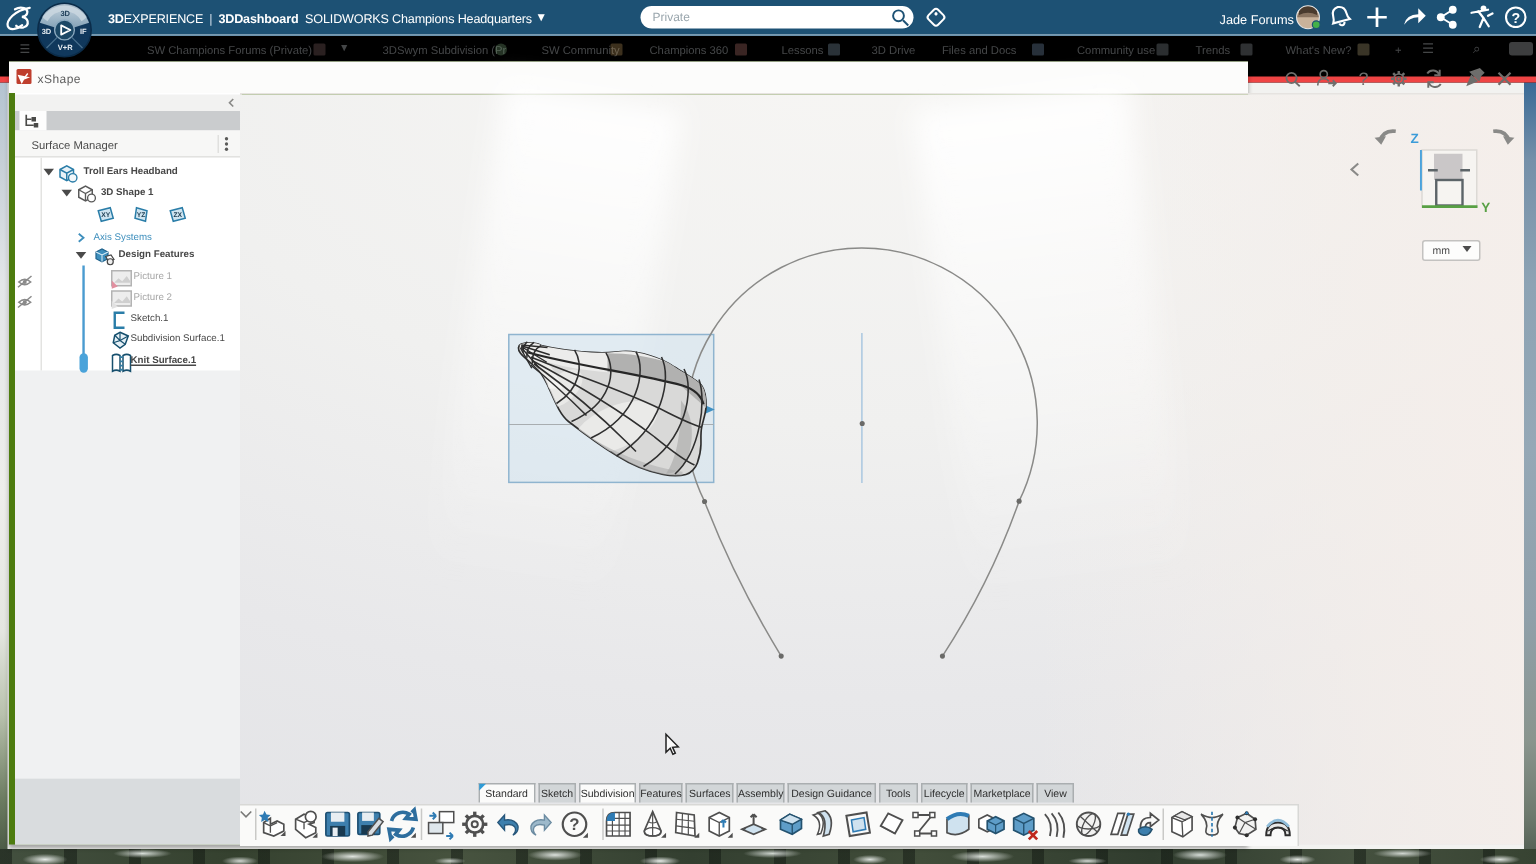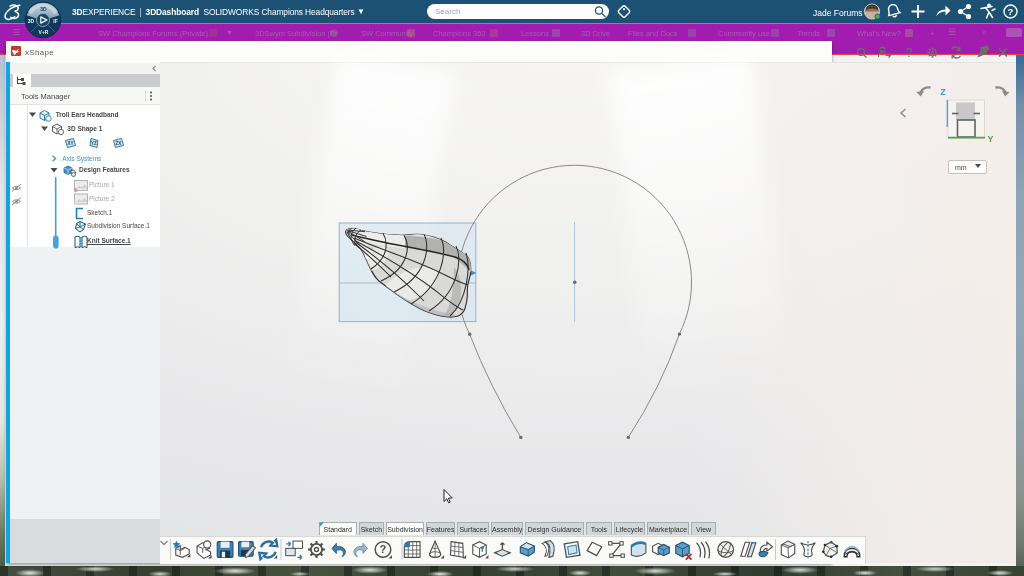--- a/index.html
+++ b/index.html
@@ -34,25 +34,25 @@
   
   #topbar{left:0;top:0;width:1024px;height:23px;background:#1d5174;}
   #topbar-underline{left:0;top:23px;width:1024px;height:1px;background:#6b93ae;}
   #brand{left:72px;top:7px;color:#fff;font-size:8.4px;letter-spacing:-0.1px;white-space:nowrap;text-align:right;}
   #brand b{font-weight:bold;}
   #brand .sep{margin:0 4px;font-weight:300;color:#cfdde8;}
   #search{left:427px;top:3.5px;width:182px;height:15px;background:#fff;border-radius:7.5px;}
   #search .ph{position:absolute;left:8px;top:3px;font-size:8px;color:#9aa6ad;}
   #username{left:813px;top:7.5px;font-size:8.5px;color:#fff;}
   
-  #tabsrow{left:0;top:24px;width:1024px;height:31px;background:#a21caf;border-bottom:1px solid #ef4444;box-sizing:border-box;}
+  #tabsrow{left:0;top:24px;width:1024px;height:31px;background:#000000;border-bottom:4px solid #ef4444;box-sizing:border-box;}
   #tabsrow .t{position:absolute;top:4.5px;font-size:7.5px;color:#b3b8bc;opacity:.38;white-space:nowrap;}
   #tabsrow .ic{position:absolute;top:4.5px;width:8px;height:8px;opacity:.3;border-radius:1px;}
   
-  #app{left:6px;top:41px;width:826px;height:522px;background:#0ea5e9;box-shadow:0 2px 3px rgba(0,0,0,.35);}
+  #app{left:6px;top:41px;width:826px;height:522px;background:#4d7c0f;box-shadow:0 2px 3px rgba(0,0,0,.35);}
   #titlebar{left:0;top:0;width:100%;height:21px;background:#fcfcfb;}
   #xsicon{left:5px;top:5px;width:10px;height:10px;background:#bf3f2e;border-radius:1px;}
   #xstitle{left:19px;top:7px;font-size:8px;color:#5d5d5d;letter-spacing:.3px;}
   
   #panel{left:4px;top:21px;width:150px;height:501px;background:#fff;border-right:1px solid #d8d8d6;}
   #pstrip{left:0;top:1px;width:150px;height:11px;background:#f2f2f1;border-bottom:1px solid #e0e0de;}
   #ptabs{left:0;top:12px;width:150px;height:13px;background:#caccce;}
   #ptab-active{left:3px;top:0;width:18px;height:13px;background:#fdfdfd;}
   #phead{left:0;top:25px;width:150px;height:17px;background:#f7f7f6;border-bottom:1px solid #e2e2e0;}
   #phead .lbl{position:absolute;left:11px;top:4.5px;font-size:7.5px;color:#4a4a4a;}
@@ -80,21 +80,21 @@
 </head>
 <body>
 <div id="photo-left" class="abs"></div>
 <div id="photo-right" class="abs"></div>
 <div id="photo-bottom" class="abs"></div>
 
 <div id="topbar" class="abs"></div>
 <div id="topbar-underline" class="abs"></div>
 <div id="brand" class="abs"><b>3D</b>EXPERIENCE<span class="sep">|</span><b>3DDashboard</b>&nbsp;&nbsp;SOLIDWORKS Champions Headquarters <span style="font-size:8px;position:relative;top:-1px;">▼</span></div>
 <div id="search" class="abs">
-    <span class="ph">Search</span>
+    <span class="ph">Private</span>
   </div>
 <div id="username" class="abs">Jade Forums</div>
 <svg class="abs" style="left:0;top:0;z-index:6;" width="1024" height="44" viewBox="0 0 1024 44">
 
   <g stroke="#fff" fill="none" stroke-linecap="round">
     <path d="M 10 6.2 Q 13 4.4 16 5.4 Q 19 6.6 18 9.2 Q 17.2 11 14.6 11.2 Q 17.8 11.6 18.4 14.2 Q 19 17.2 15.8 18.2 Q 12.8 19 10.8 17.2" stroke-width="1.5"></path>
     <path d="M 19.8 5.2 Q 12.5 6.5 8.3 10.5 Q 4.2 14.5 5.2 17.5 Q 6 19.8 9.5 19.3 Q 12.5 18.8 14.8 16.8" stroke-width="1.5"></path>
   </g>
 
   <g>
@@ -233,21 +233,21 @@
           </g>
       </g>
     </svg>
   </div>
   <div id="panel" class="abs">
     <div id="pstrip" class="abs"></div>
     <div id="ptabs" class="abs">
         <div id="ptab-active" class="abs"></div>
       </div>
     <div id="phead" class="abs">
-        <span class="lbl">Tools Manager</span>
+        <span class="lbl">Surface Manager</span>
       </div>
     <svg class="abs" style="left:0;top:0;" width="150" height="43" viewBox="0 0 150 43">
       <path d="M 145.5 4 l -2.5 2.5 l 2.5 2.5" stroke="#8a8a88" stroke-width="1.1" fill="none"></path>
       <g stroke="#4a4a48" stroke-width="1.1" fill="none">
         <path d="M 7.5 14.5 L 7.5 21.5 L 12.5 21.5 M 7.5 17.5 L 11 17.5"></path>
         <path d="M 11 16 l 3 0 l 0 3 l -3 0 Z M 12.5 20 l 3 0 l 0 3 l -3 0 Z" fill="#4a4a48" stroke="none"></path>
       </g>
       <line x1="135.5" y1="28" x2="135.5" y2="40" stroke="#e0e0de" stroke-width="1"></line>
       <g fill="#5a5a58">
         <circle cx="141" cy="30.5" r="1.1"></circle>

